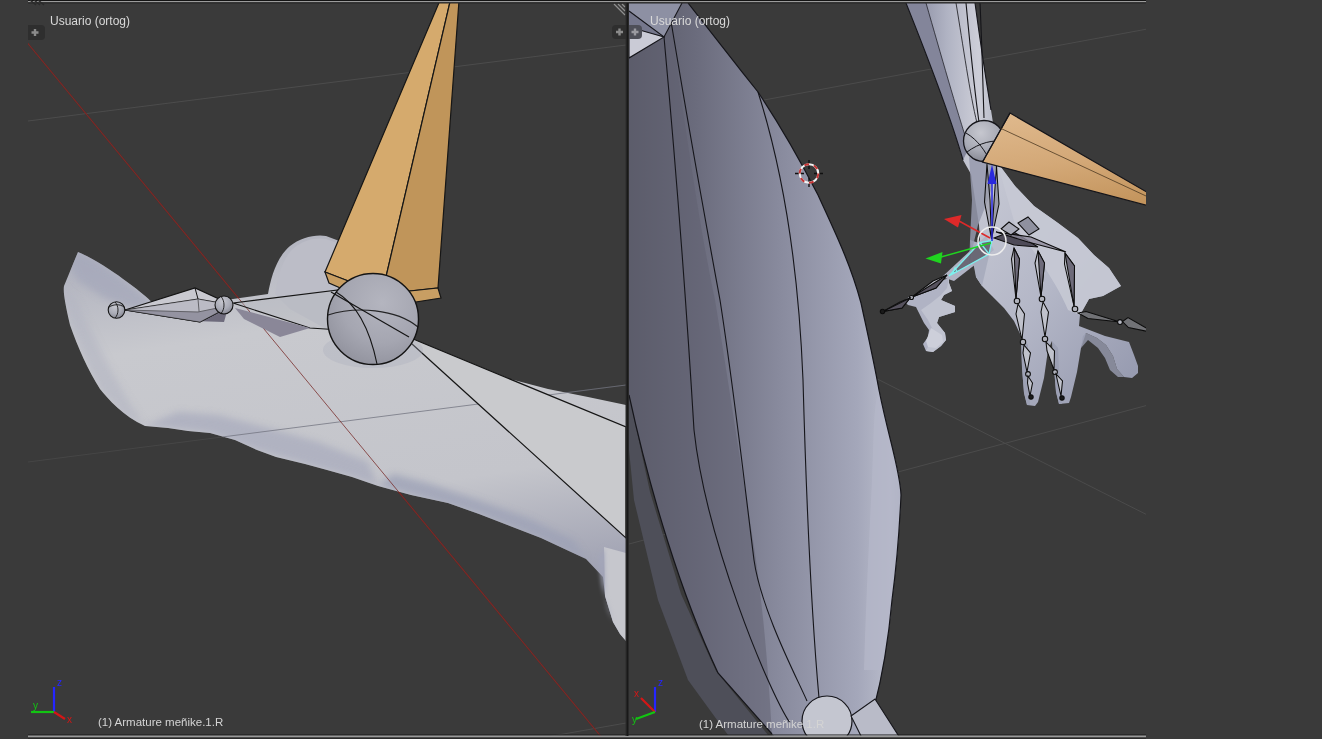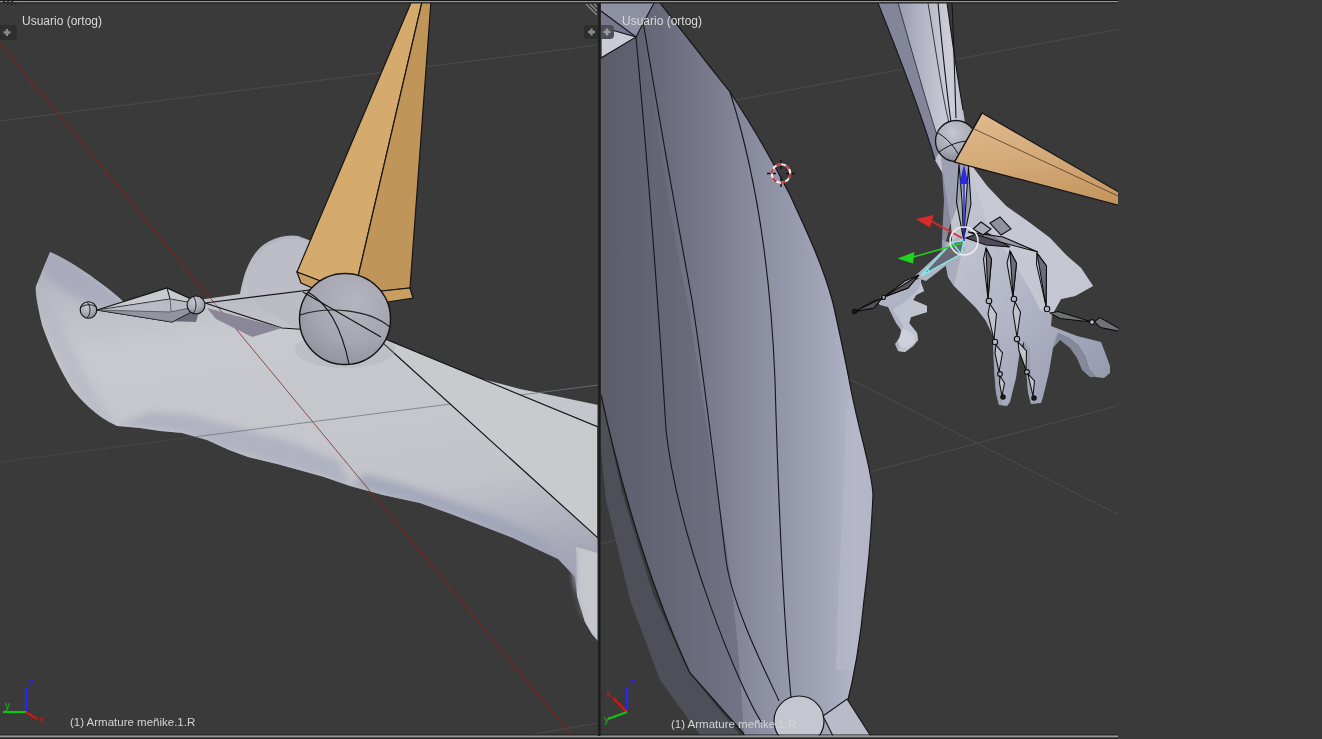--- a/index.html
+++ b/index.html
@@ -1,16 +1,16 @@
 <!DOCTYPE html>
 <html><head>
 <meta charset="utf-8">
 <style>
   html,body{margin:0;padding:0;background:#3a3a3a;}
-  .wrap{width:1118px;height:739px;position:relative;overflow:hidden;}
+  .wrap{width:1118px;height:739px;position:relative;overflow:hidden;padding-left:28px;}
   svg{display:block;}
   text{font-family:"Liberation Sans",sans-serif;}
 </style>
 </head>
 <body>
 <div class="wrap">
 <svg width="1322" height="739" viewBox="0 0 1322 739">
 <defs>
   <filter id="soft" x="-40%" y="-40%" width="180%" height="180%">
     <feGaussianBlur stdDeviation="3.5"></feGaussianBlur>

